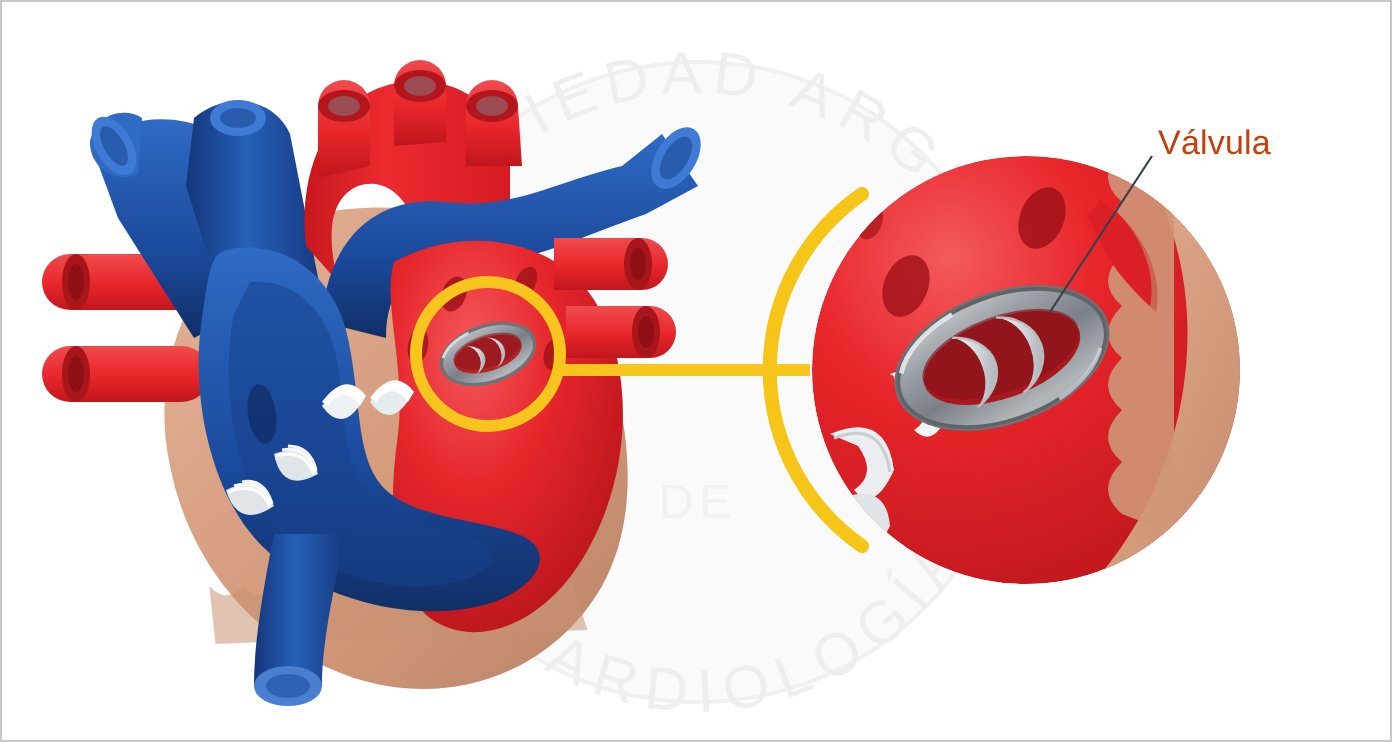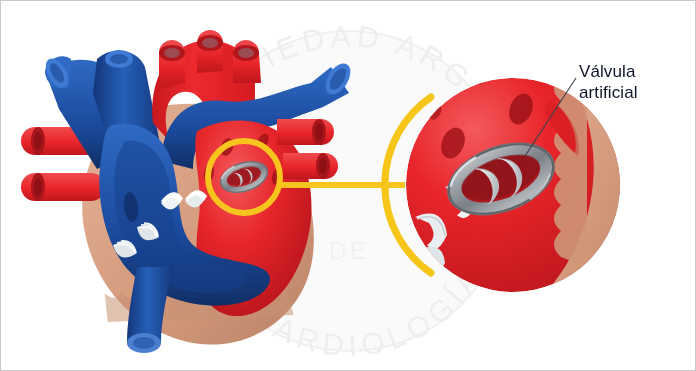--- a/index.html
+++ b/index.html
@@ -12,21 +12,21 @@
     background:#ffffff;
     border:1px solid #c9c9c9;
     box-sizing:border-box;
     overflow:hidden;
   }
   #art{position:absolute;left:0;top:0;width:696px;height:371px;}
   .label-text{
     position:absolute;
     left:578px;top:60px;
     width:110px;
-    color:#0f172a;
+    color:#c2410c;
     font-size:17px;
     line-height:21px;
     font-family:"Liberation Sans", sans-serif;
     letter-spacing:.1px;
     white-space:pre-line;
   }
 </style>
 </head>
 <body>
 
@@ -314,15 +314,15 @@
         <ellipse cx="0" cy="0" rx="54" ry="31" fill="none" stroke="#5f6469" stroke-width="1.8"></ellipse>
         <path d="M -50 -10 a 54 31 0 0 1 34 -19" stroke="#e3e6e9" stroke-width="2.4" fill="none" opacity=".95"></path>
         <path d="M 48 12 a 54 31 0 0 1 -28 17" stroke="#d8dcdf" stroke-width="2" fill="none" opacity=".7"></path>
       </g>
     </g>
 
     <line x1="575" y1="77" x2="524" y2="155" stroke="#39404d" stroke-width="1.1"></line>
 
   </svg>
 
-  <div class="label-text"><span>Válvula</span><br><span>artificial</span></div>
+  <div class="label-text"><span>Válvula</span><br></div>
 
 </div>
 
 </body></html>

